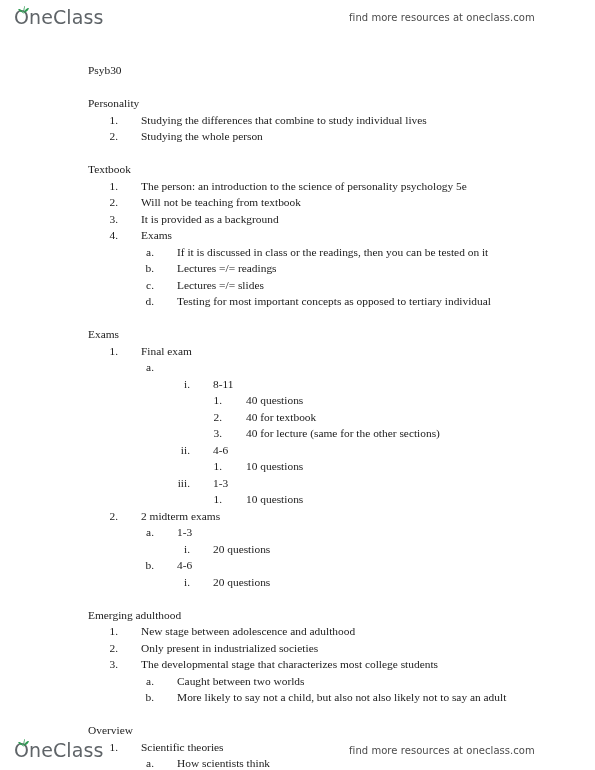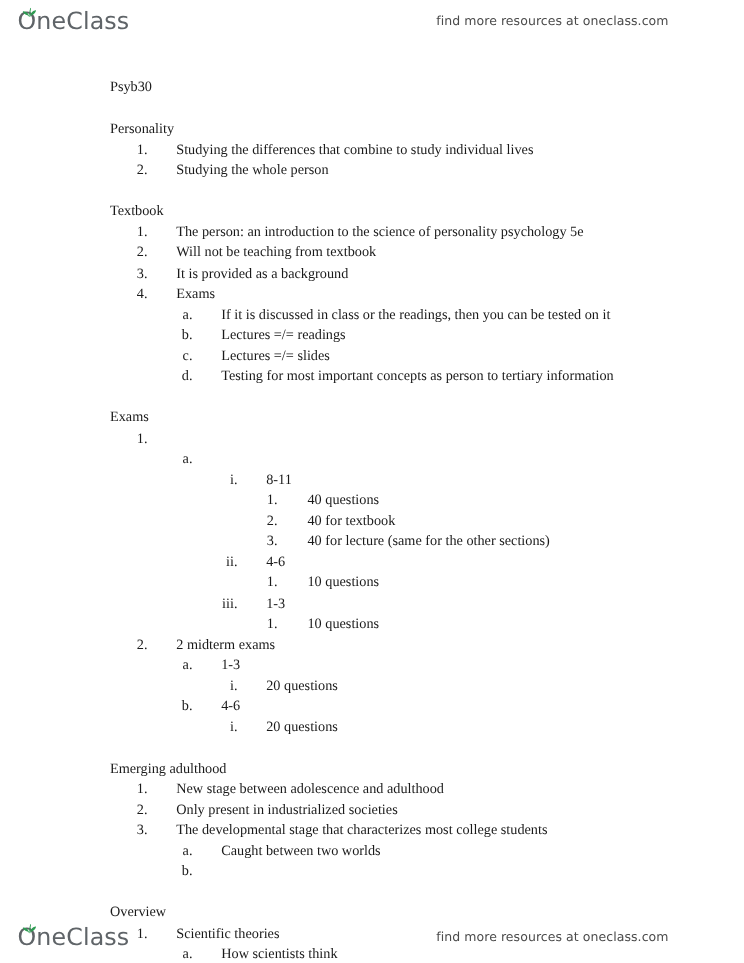--- a/index.html
+++ b/index.html
@@ -202,30 +202,31 @@
       </li>
       <li class="lvl2">
         <div class="row">
           <span class="marker">c.</span>
           <span class="label">Lectures =/= slides</span>
         </div>
       </li>
       <li class="lvl2">
         <div class="row">
           <span class="marker">d.</span>
-          <span class="label">Testing for most important concepts as person to tertiary information</span>
+          <span class="label">Testing for most important concepts as opposed to tertiary individual</span>
         </div>
       </li>
     </ol>
     <div class="spacer"></div>
     <div class="block heading">Exams</div>
     <ol class="block">
       <li class="lvl1">
         <div class="row">
           <span class="marker">1.</span>
+          <span class="label">Final exam</span>
         </div>
       </li>
       <li class="lvl2">
         <div class="row">
           <span class="marker">a.</span>
         </div>
       </li>
       <li class="lvl3">
         <div class="row">
           <span class="marker">i.</span>
@@ -328,20 +329,21 @@
       </li>
       <li class="lvl2">
         <div class="row">
           <span class="marker">a.</span>
           <span class="label">Caught between two worlds</span>
         </div>
       </li>
       <li class="lvl2">
         <div class="row">
           <span class="marker">b.</span>
+          <span class="label">More likely to say not a child, but also not also likely not to say an adult</span>
         </div>
       </li>
     </ol>
     <div class="spacer"></div>
     <div class="block heading">Overview</div>
     <ol class="block">
       <li class="lvl1">
         <div class="row">
           <span class="marker">1.</span>
           <span class="label">Scientific theories</span>

